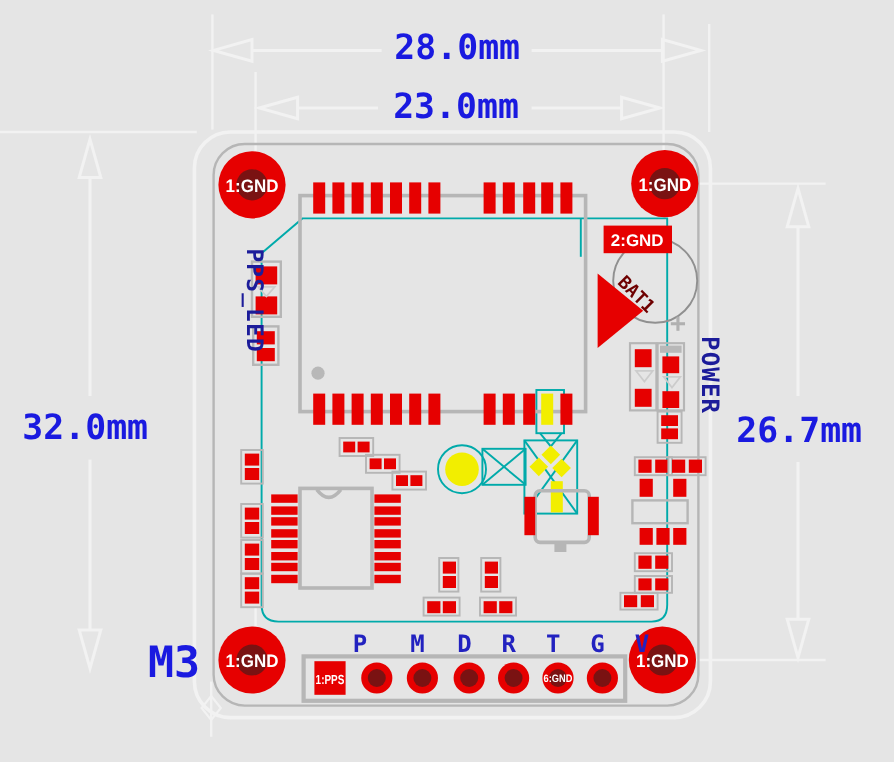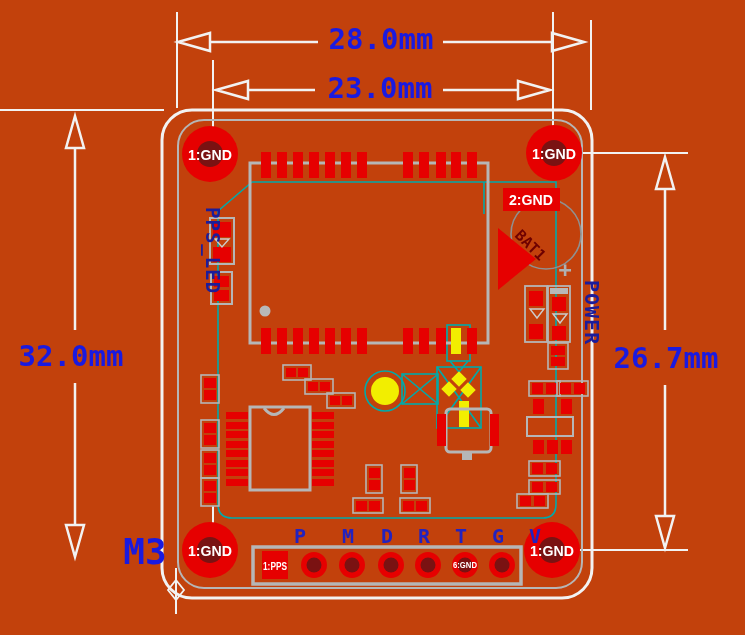--- a/index.html
+++ b/index.html
@@ -1,16 +1,16 @@
 <!DOCTYPE html>
 <html><head>
 <meta charset="utf-8">
 <style>
   html,body { margin:0; padding:0; background:#000; }
-  .stage { position:relative; width:745px; height:635px; background:#c2410c; overflow:hidden; }
+  .stage { position:relative; width:745px; height:635px; background:#e5e5e5; overflow:hidden; }
   svg { position:absolute; left:0; top:0; }
   .dim-text  { font:bold 29px "DejaVu Sans Mono", monospace; fill:#1a1ae0; }
   .m3-text   { font:bold 36px "DejaVu Sans Mono", monospace; fill:#1a1ae0; }
   .silk-text { font:bold 19px "DejaVu Sans Mono", monospace; fill:#1c1c9a; letter-spacing:1px; }
   .pin-text  { font:bold 20px "DejaVu Sans Mono", monospace; fill:#2222c0; }
   .pad-text  { font:bold 15px "Liberation Sans", sans-serif; fill:#ffffff; }
   .pad-text-sm { font:bold 11px "Liberation Sans", sans-serif; fill:#ffffff; }
   .pad-text-xs { font:bold 9px "Liberation Sans", sans-serif; fill:#ffffff; }
   .gnd2-text { font:bold 14px "Liberation Sans", sans-serif; fill:#ffffff; }
   .bat-text  { font:bold 15px "DejaVu Sans Mono", monospace; fill:#6e0000; }

